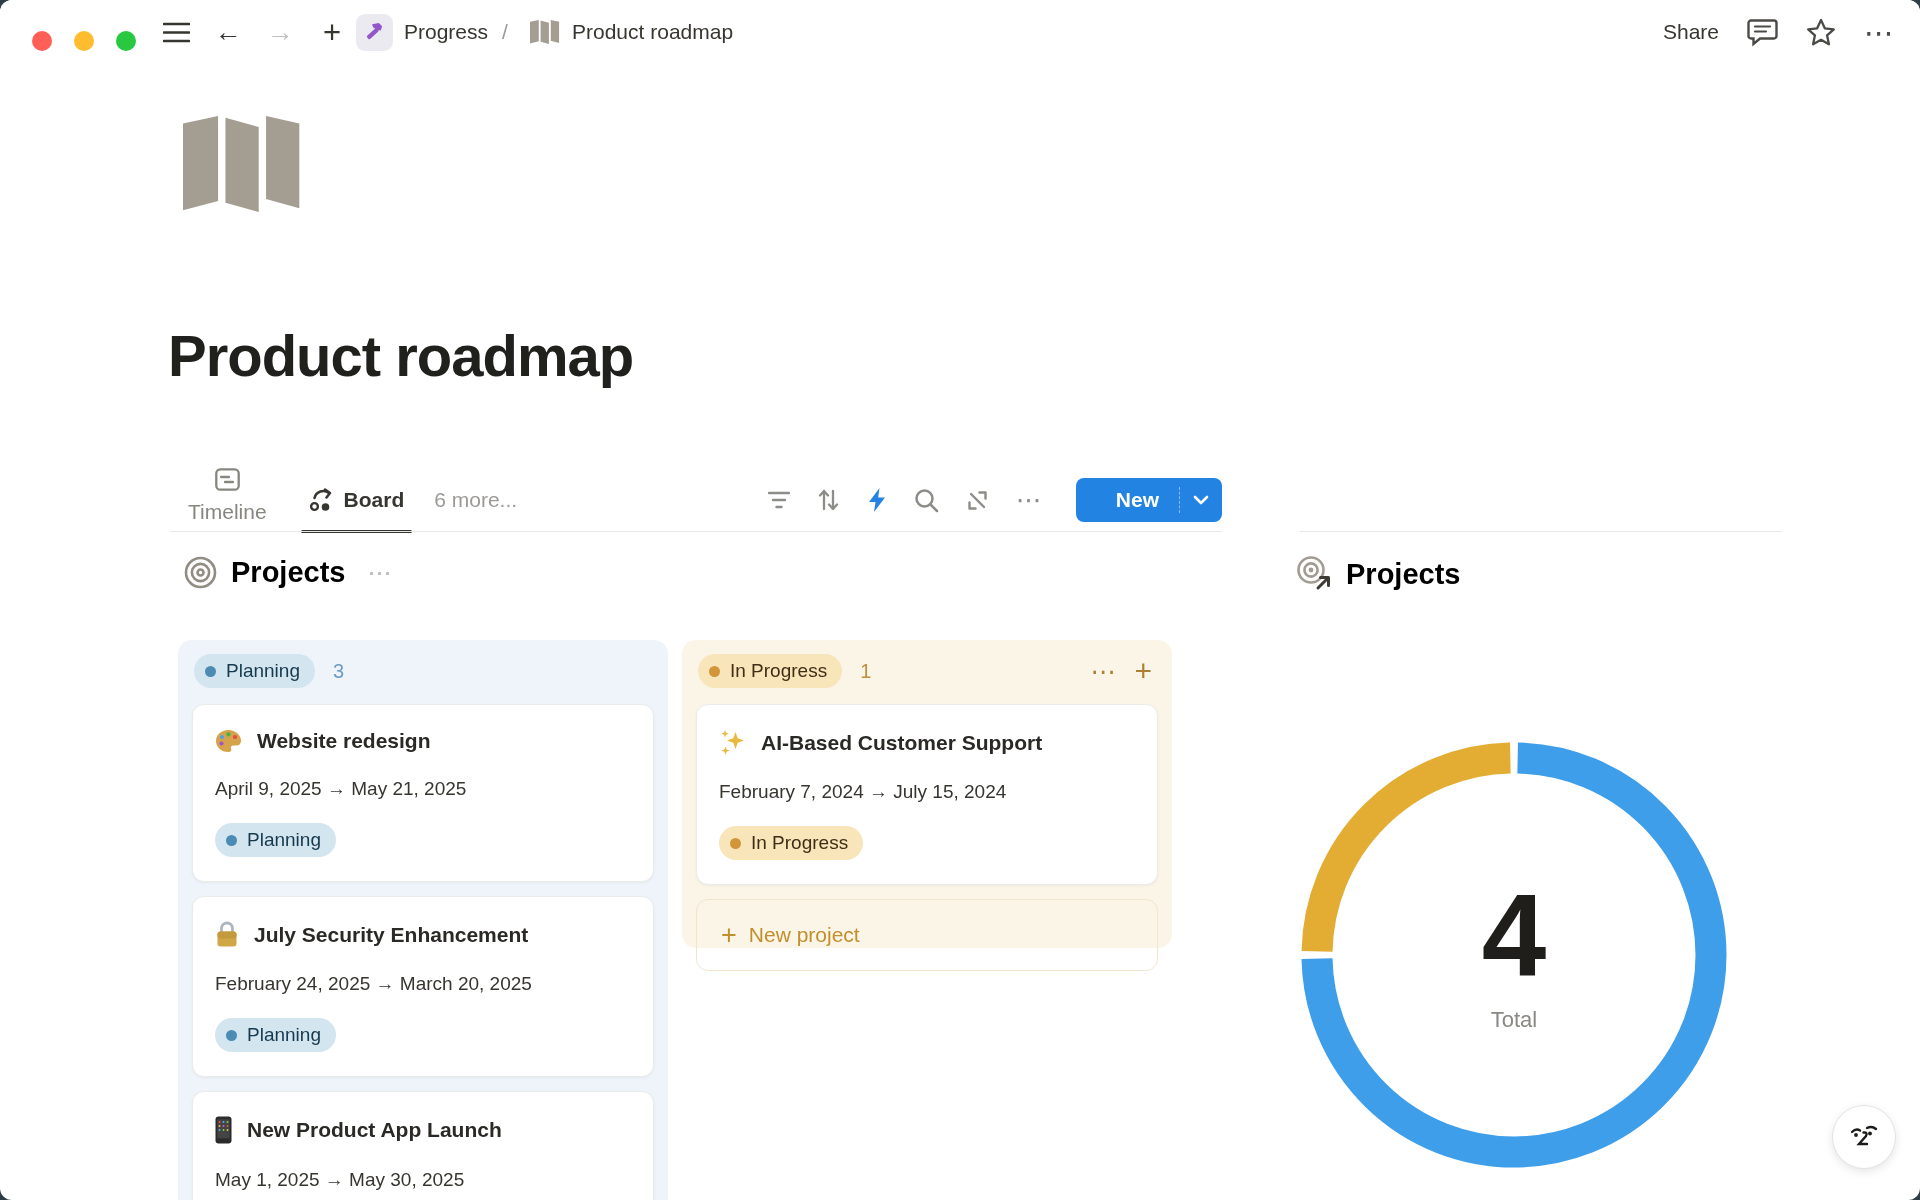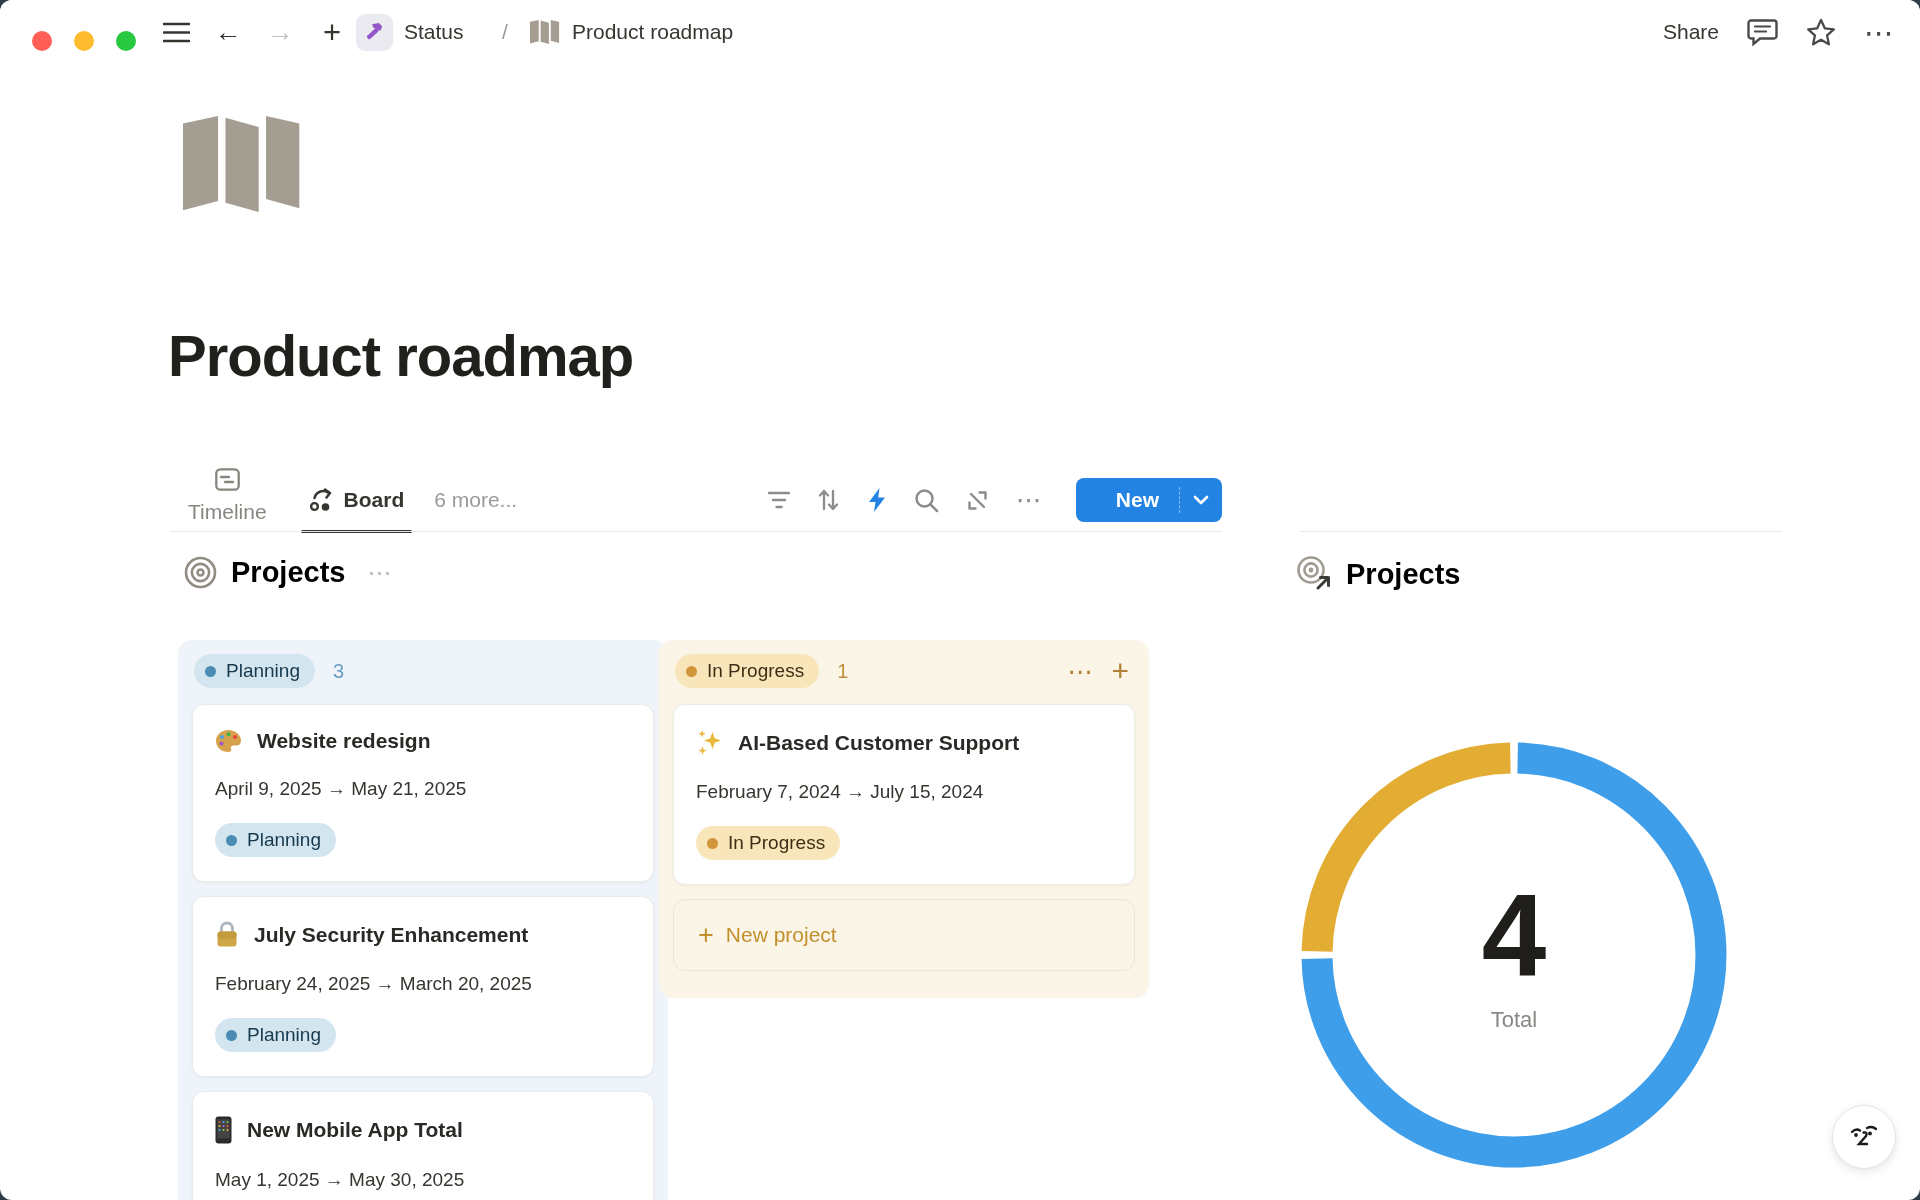--- a/index.html
+++ b/index.html
@@ -57,21 +57,21 @@
 
   
   .board-heading { position:absolute; left:184px; top:556px; display:flex; align-items:center; gap:14px; }
   .chart-heading { position:absolute; left:1296px; top:556px; display:flex; align-items:center; gap:14px; }
   .heading-text { font-size:29px; font-weight:700; color:#000000; }
   .heading-dots { font-size:24px; color:#b9b8b5; letter-spacing:1px; margin-left:8px; }
 
   
   .column { position:absolute; top:640px; width:490px; border-radius:14px; padding:12px 14px 14px 14px; }
   .col-planning { left:178px; height:700px; background:#eef4f9; }
-  .col-inprogress { left:659px; height:358px; background:#faf5e7; }
+  .col-inprogress { left:682px; height:308px; background:#faf5e7; }
   .col-header { display:flex; align-items:center; margin:2px 2px 16px 2px; }
   .count { margin-left:18px; font-size:20px; }
   .count-blue { color:#6a9cc2; }
   .count-amber { color:#c08f39; }
   .col-actions { margin-left:auto; display:flex; align-items:center; gap:18px; padding-right:4px; }
   .col-dots { font-size:25px; color:#ad8034; letter-spacing:1px; }
   .col-plus { font-size:30px; color:#ad8034; line-height:1; }
 
   .pill { display:inline-flex; align-items:center; gap:10px; height:34px; padding:0 15px 0 11px; border-radius:17px; font-size:19px; }
   .pill .dot { width:11px; height:11px; border-radius:50%; }
@@ -127,21 +127,21 @@
     <div class="tb-icon glyph-btn" style="left:314px;width:36px;font-size:31px;">+</div>
 
     <div class="crumb-emoji-box">
       <svg width="23" height="23" viewBox="0 0 24 24">
           <g fill="#9457c9">
             <path d="M9.5 3.5 L16.5 2 L20 5.5 L18.5 10 L14.5 9 L10.5 6.5 Z"></path>
             <rect x="3" y="11" width="14" height="4.6" rx="1.6" transform="rotate(-42 10 13)"></rect>
           </g>
         </svg>
     </div>
-    <div class="crumb-text" style="left:404px;">Status</div>
+    <div class="crumb-text" style="left:404px;">Progress</div>
     <div class="crumb-text crumb-sep" style="left:502px;">/</div>
     <div class="tb-icon" style="left:528px;width:34px;">
       <svg width="30" height="24" viewBox="0 0 130 104">
           <g fill="#a39d92">
             <polygon points="0,8 38,0 38,92 0,102"></polygon>
             <polygon points="46,2 82,12 82,104 46,94"></polygon>
             <polygon points="90,0 126,8 126,100 90,90"></polygon>
           </g>
         </svg>
     </div>
@@ -348,21 +348,21 @@
                 <circle cx="12.5" cy="6" r="1" fill="#7ed24f"></circle>
                 <circle cx="4.5" cy="10" r="1" fill="#f0c33c"></circle>
                 <circle cx="8.5" cy="10" r="1" fill="#b669d6"></circle>
                 <circle cx="12.5" cy="10" r="1" fill="#e6573f"></circle>
                 <circle cx="4.5" cy="14" r="1" fill="#53b0e8"></circle>
                 <circle cx="8.5" cy="14" r="1" fill="#7ed24f"></circle>
                 <circle cx="12.5" cy="14" r="1" fill="#f0c33c"></circle>
               </g>
             </svg>
         </span>
-        <span class="card-title">New Mobile App Total</span>
+        <span class="card-title">New Product App Launch</span>
       </div>
       <div class="card-dates">May 1, 2025 → May 30, 2025</div>
 
     </div>
   </div>
 
   <div class="column col-inprogress">
     <div class="col-header">
       <span class="pill pill-amber">
         <span class="dot"></span>

